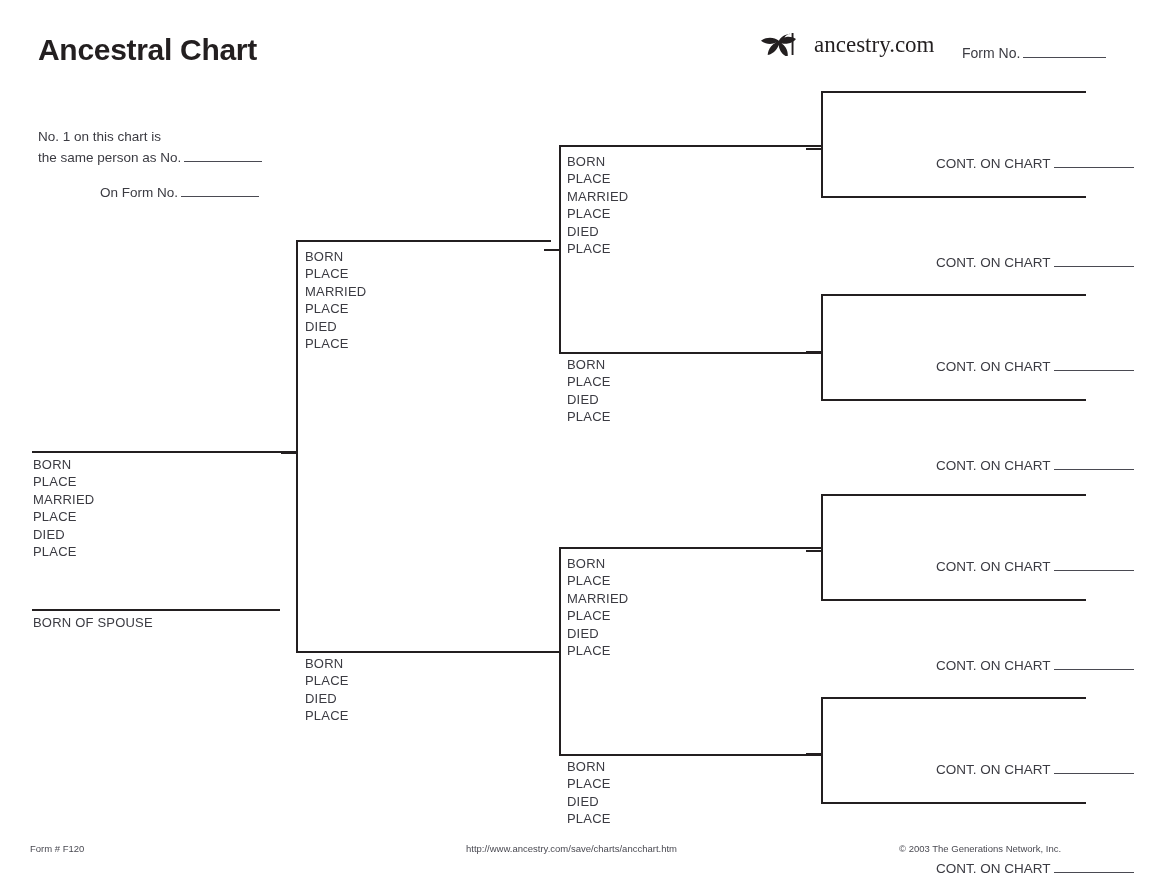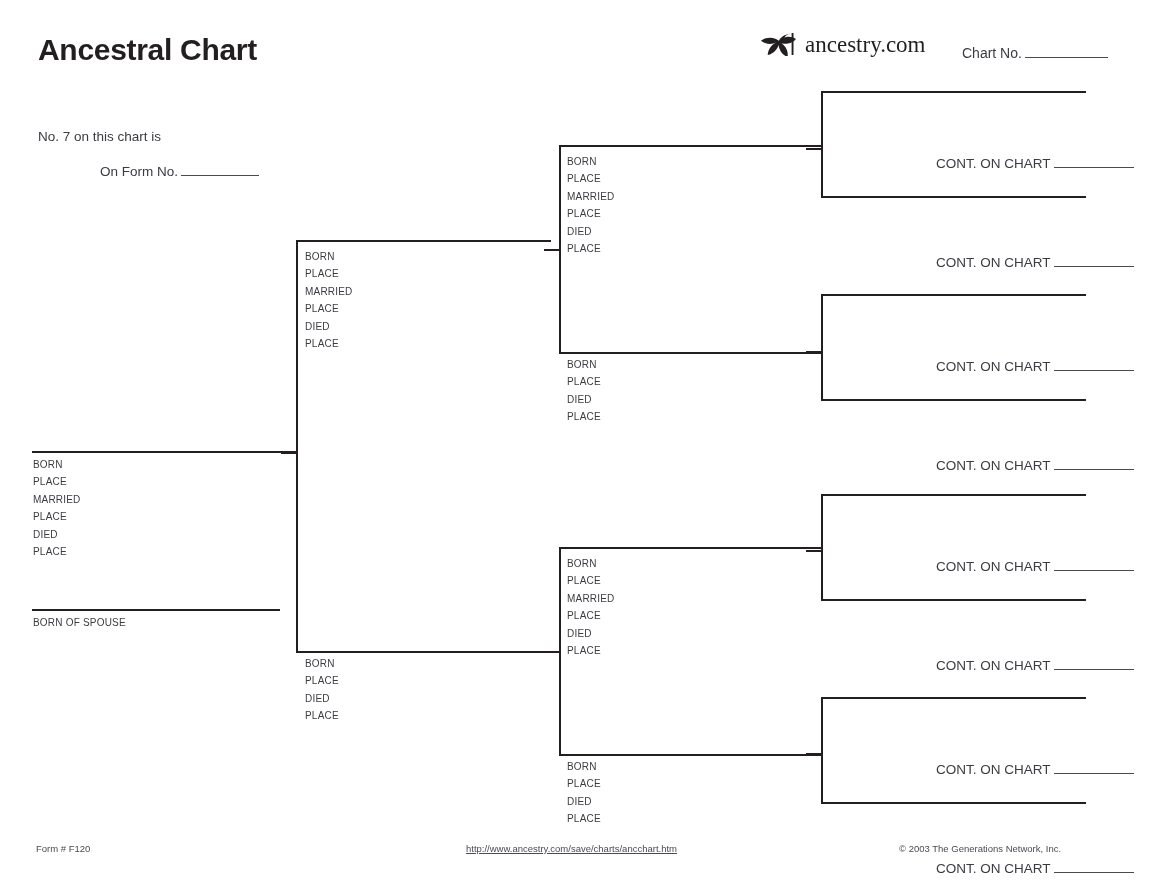--- a/index.html
+++ b/index.html
@@ -36,21 +36,21 @@
     display: flex;
     align-items: center;
     height: 26px;
   }
   #brand-mark { width: 46px; height: 24px; display:block; }
   #brand-text {
     font-family: "Liberation Serif", serif;
     font-size: 23px;
     color: #231f20;
     line-height: 1;
-    margin-left: 1px;
+    margin-left: 10px;
   }
 
   #chart-no {
     position: absolute;
     left: 962px;
     top: 44px;
     font-size: 14px;
     color: #3b3b42;
     white-space: nowrap;
   }
@@ -76,21 +76,21 @@
     line-height: 21px;
   }
   #xref .l3 {
     margin-top: 14px;
     padding-left: 62px;
   }
 
   
   .person {
     position: absolute;
-    font-size: 10px;
+    font-size: 13px;
     color: #3b3b42;
     line-height: 17.4px;
     letter-spacing: 0.2px;
   }
   .person .field { white-space: nowrap; }
 
   
   .hline {
     position: absolute;
     background: #231f20;
@@ -112,47 +112,48 @@
   }
 
   
   .footer-text {
     position: absolute;
     top: 843px;
     font-size: 9.5px;
     color: #4a4a52;
     white-space: nowrap;
   }
-  #footer-form  { left: 36px; }
-  #footer-url   { left: 466px; text-decoration: underline; }
+  #footer-form  { left: 30px; }
+  #footer-url   { left: 466px; }
   #footer-copy  { left: 899px; }
 </style>
 </head>
 <body>
 
 <div id="page">
 
   <div id="chart-title">Ancestral Chart</div>
 
   <div id="brand">
     <svg id="brand-mark" viewBox="0 0 46 24">
       <g fill="#231f20">
         <path d="M33.6 1.0 h1.9 v22.0 h-1.9 z"></path>
         <path d="M31.3 2.2 c-4.4 0.0 -8.3 2.6 -10.4 6.5 c-2.5 -1.9 -5.6 -3.0 -8.9 -3.0 c-3.4 0 -6.5 1.1 -9.0 3.1 c2.5 2.0 5.6 3.1 9.0 3.1 c2.2 0 4.3 -0.5 6.2 -1.3 c-1.9 0.9 -3.6 2.1 -5.0 3.7 c-2.2 2.5 -3.4 5.6 -3.5 8.8 c3.1 -0.7 5.9 -2.4 8.0 -4.9 c1.4 -1.6 2.3 -3.4 2.9 -5.3 c0.2 2.1 0.8 4.1 1.9 6.0 c1.7 2.9 4.2 5.0 7.1 6.1 c0.5 -3.1 -0.1 -6.4 -1.8 -9.3 c-1.1 -1.9 -2.6 -3.4 -4.3 -4.5 c2.0 0.6 4.2 0.8 6.4 0.4 c3.3 -0.6 6.1 -2.3 8.1 -4.7 c-2.9 -1.8 -6.4 -2.6 -9.8 -2.0 c-0.6 0.1 -1.2 0.3 -1.8 0.5 c1.5 -1.9 3.4 -3.2 5.6 -3.9 z"></path>
       </g>
     </svg>
     <span id="brand-text">ancestry.com</span>
   </div>
 
   <div id="chart-no">
-    <span>Chart No.</span><span class="blank blank-w3"></span>
+    <span>Form No.</span><span class="blank blank-w3"></span>
   </div>
 
   <div id="xref">
-    <div>No. 7 on this chart is</div>
+    <div>No. 1 on this chart is</div>
+    <div><span>the same person as No.</span><span class="blank blank-w1"></span></div>
     <div class="l3"><span>On Form No.</span><span class="blank blank-w1"></span></div>
   </div>
 
   <div class="hline" style="left:32px; top:451px; width:265px;"></div>
   <div class="person" style="left:33px; top:456px; width:260px;">
     <div class="field">BORN</div>
     <div class="field">PLACE</div>
     <div class="field">MARRIED</div>
     <div class="field">PLACE</div>
     <div class="field">DIED</div>

